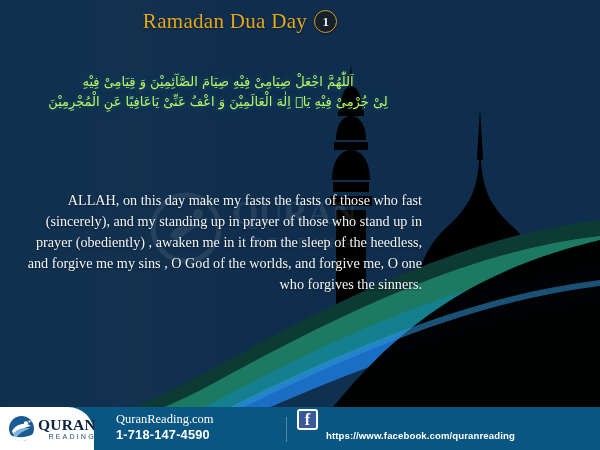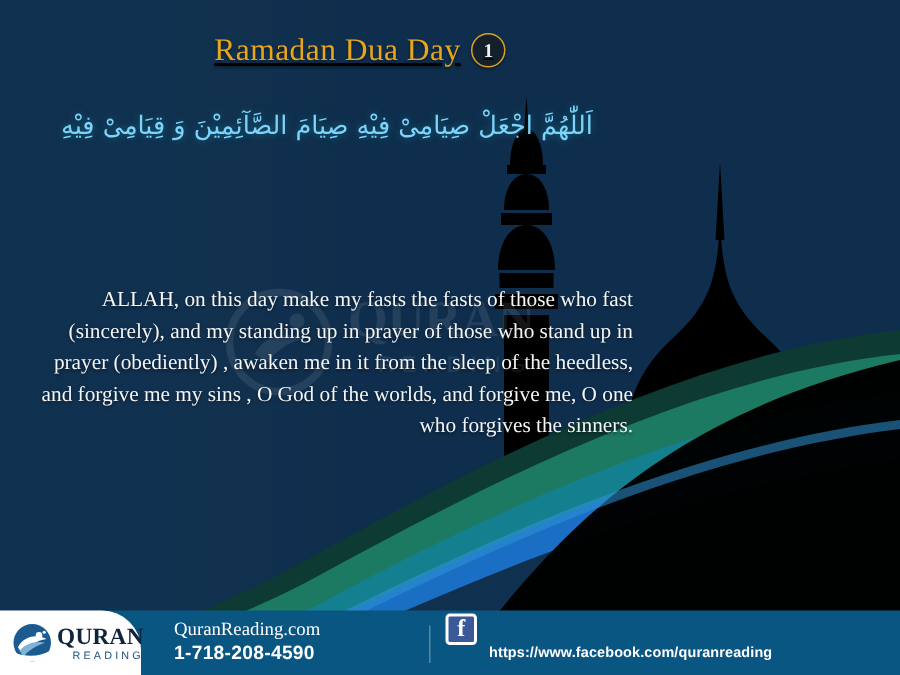--- a/index.html
+++ b/index.html
@@ -49,26 +49,25 @@
   
   .waves {
     position: absolute; left: 0; bottom: 0;
     width: 600px; height: 230px;
     pointer-events: none;
   }
   .waves svg { width:100%; height:100%; display:block; }
 
   
   .title-row {
-    position: absolute; left: 0; top: 21px;
+    position: absolute; left: 0; top: 9px;
     width: 480px;
     text-align: center;
     display: flex; align-items: center; justify-content: center;
     gap: 7px;
-    text-decoration: underline;
   }
   .title-text {
     font-family: "Liberation Serif", serif;
     font-size: 21px;
     color: #e8a61c;
     letter-spacing: .3px;
     white-space: nowrap;
     text-shadow: 0 1px 2px rgba(0,0,0,.45);
   }
   .day-badge {
@@ -84,23 +83,23 @@
     box-shadow: 0 1px 2px rgba(0,0,0,.5);
   }
 
   
   .arabic-block {
     position: absolute;
     left: 8px; top: 72px;
     width: 420px;
     text-align: center;
     direction: rtl;
-    color: #7dd3fc;
+    color: #bef264;
     font-family: "DejaVu Sans", sans-serif;
-    font-size: 17px;
+    font-size: 13px;
     line-height: 1.52;
     letter-spacing: 0;
     text-shadow: 0 0 6px rgba(40,210,195,.35);
   }
   .arabic-line { white-space: nowrap; }
 
   
   .english {
     position: absolute;
     left: 22px; top: 190px;
@@ -264,20 +263,21 @@
     </svg>
   </div>
 
   <div class="title-row">
     <span class="title-text">Ramadan Dua Day</span>
     <span class="day-badge">1</span>
   </div>
 
   <div class="arabic-block">
     <div class="arabic-line">اَللّٰهُمَّ اجْعَلْ صِيَامِىْ فِيْهِ صِيَامَ الصَّآئِمِيْنَ وَ قِيَامِىْ فِيْهِ</div>
+    <div class="arabic-line">لِىْ جُرْمِىْ فِيْهِ يَاۤ اِلٰهَ الْعَالَمِيْنَ وَ اعْفُ عَنِّىْ يَاعَافِيًا عَنِ الْمُجْرِمِيْنَ</div>
   </div>
 
   <div class="english">ALLAH, on this day make my fasts the fasts of those who fast (sincerely), and my standing up in prayer of those who stand up in prayer (obediently) , awaken me in it from the sleep of the heedless, and forgive me my sins , O God of the worlds, and forgive me, O one who forgives the sinners.</div>
 
   <div class="footer">
     <div class="footer-white"></div>
 
     <div class="logo-wrap">
       <span class="logo-mark">
         <svg viewBox="0 0 54 54">
@@ -290,21 +290,21 @@
         </svg>
       </span>
       <span class="logo-text">
         <div class="logo-quran">QURAN</div>
         <div class="logo-reading">READING</div>
       </span>
     </div>
 
     <div class="contact">
       <div class="contact-site">QuranReading.com</div>
-      <div class="contact-phone">1-718-208-4590</div>
+      <div class="contact-phone">1-718-147-4590</div>
     </div>
 
     <div class="divider"></div>
 
     <div class="fb-group">
       <span class="fb-icon">f</span>
       <span class="fb-url">https://www.facebook.com/quranreading</span>
     </div>
   </div>
 

